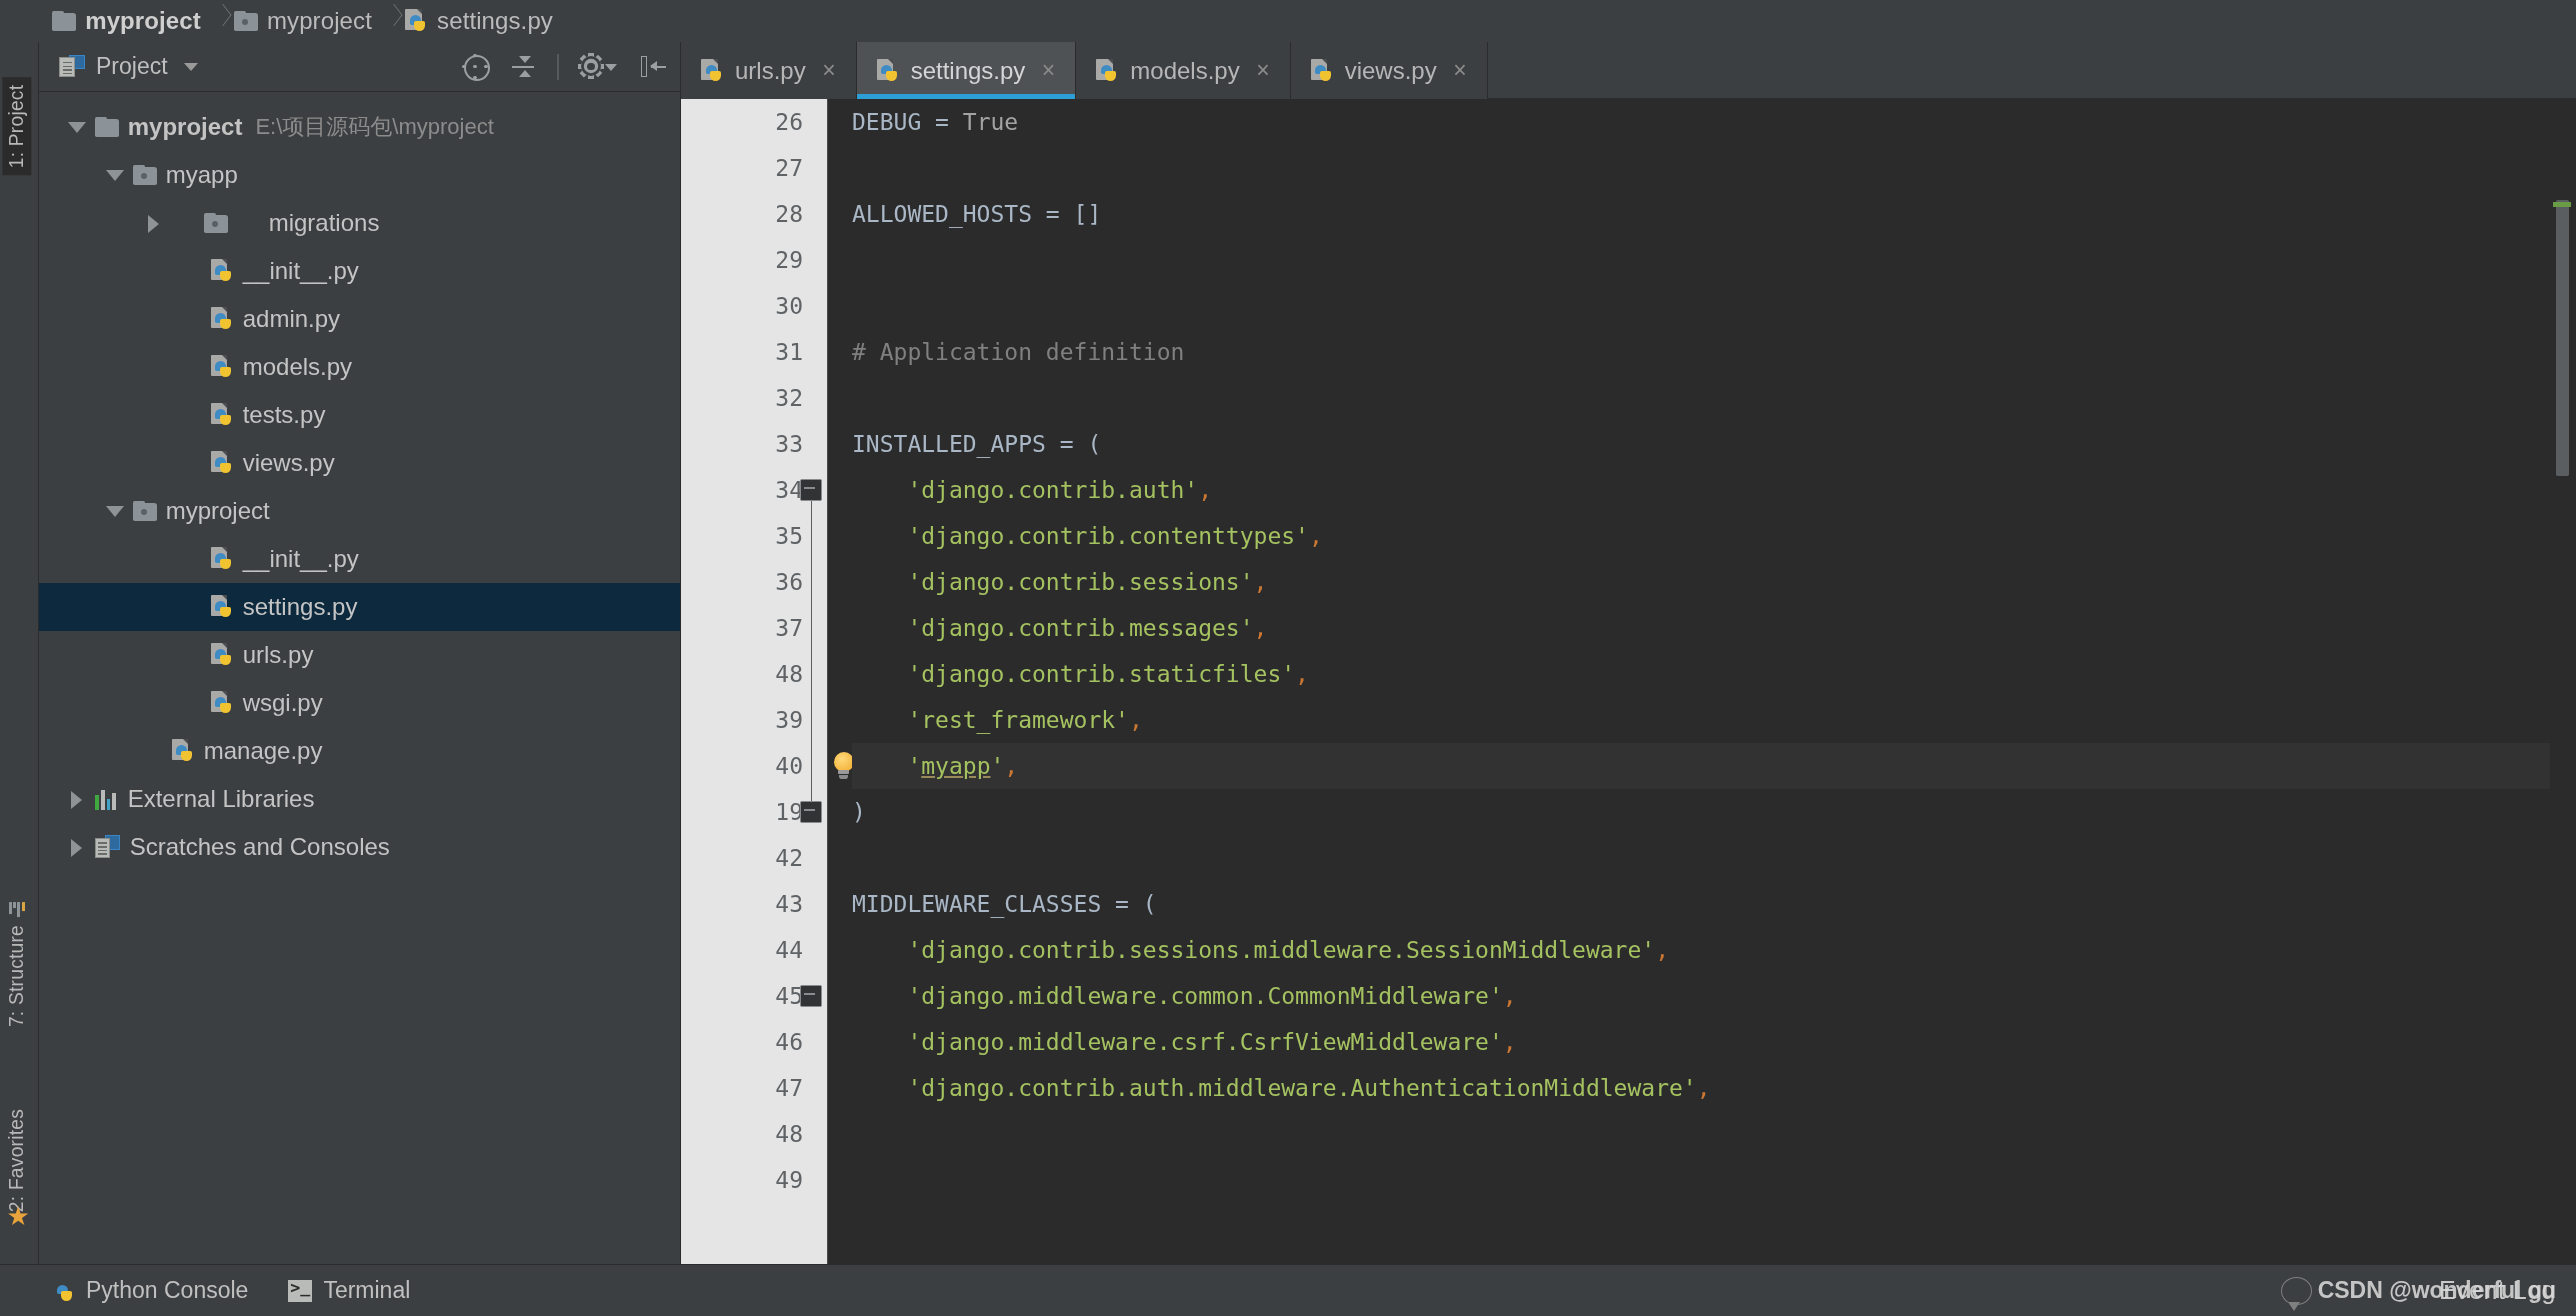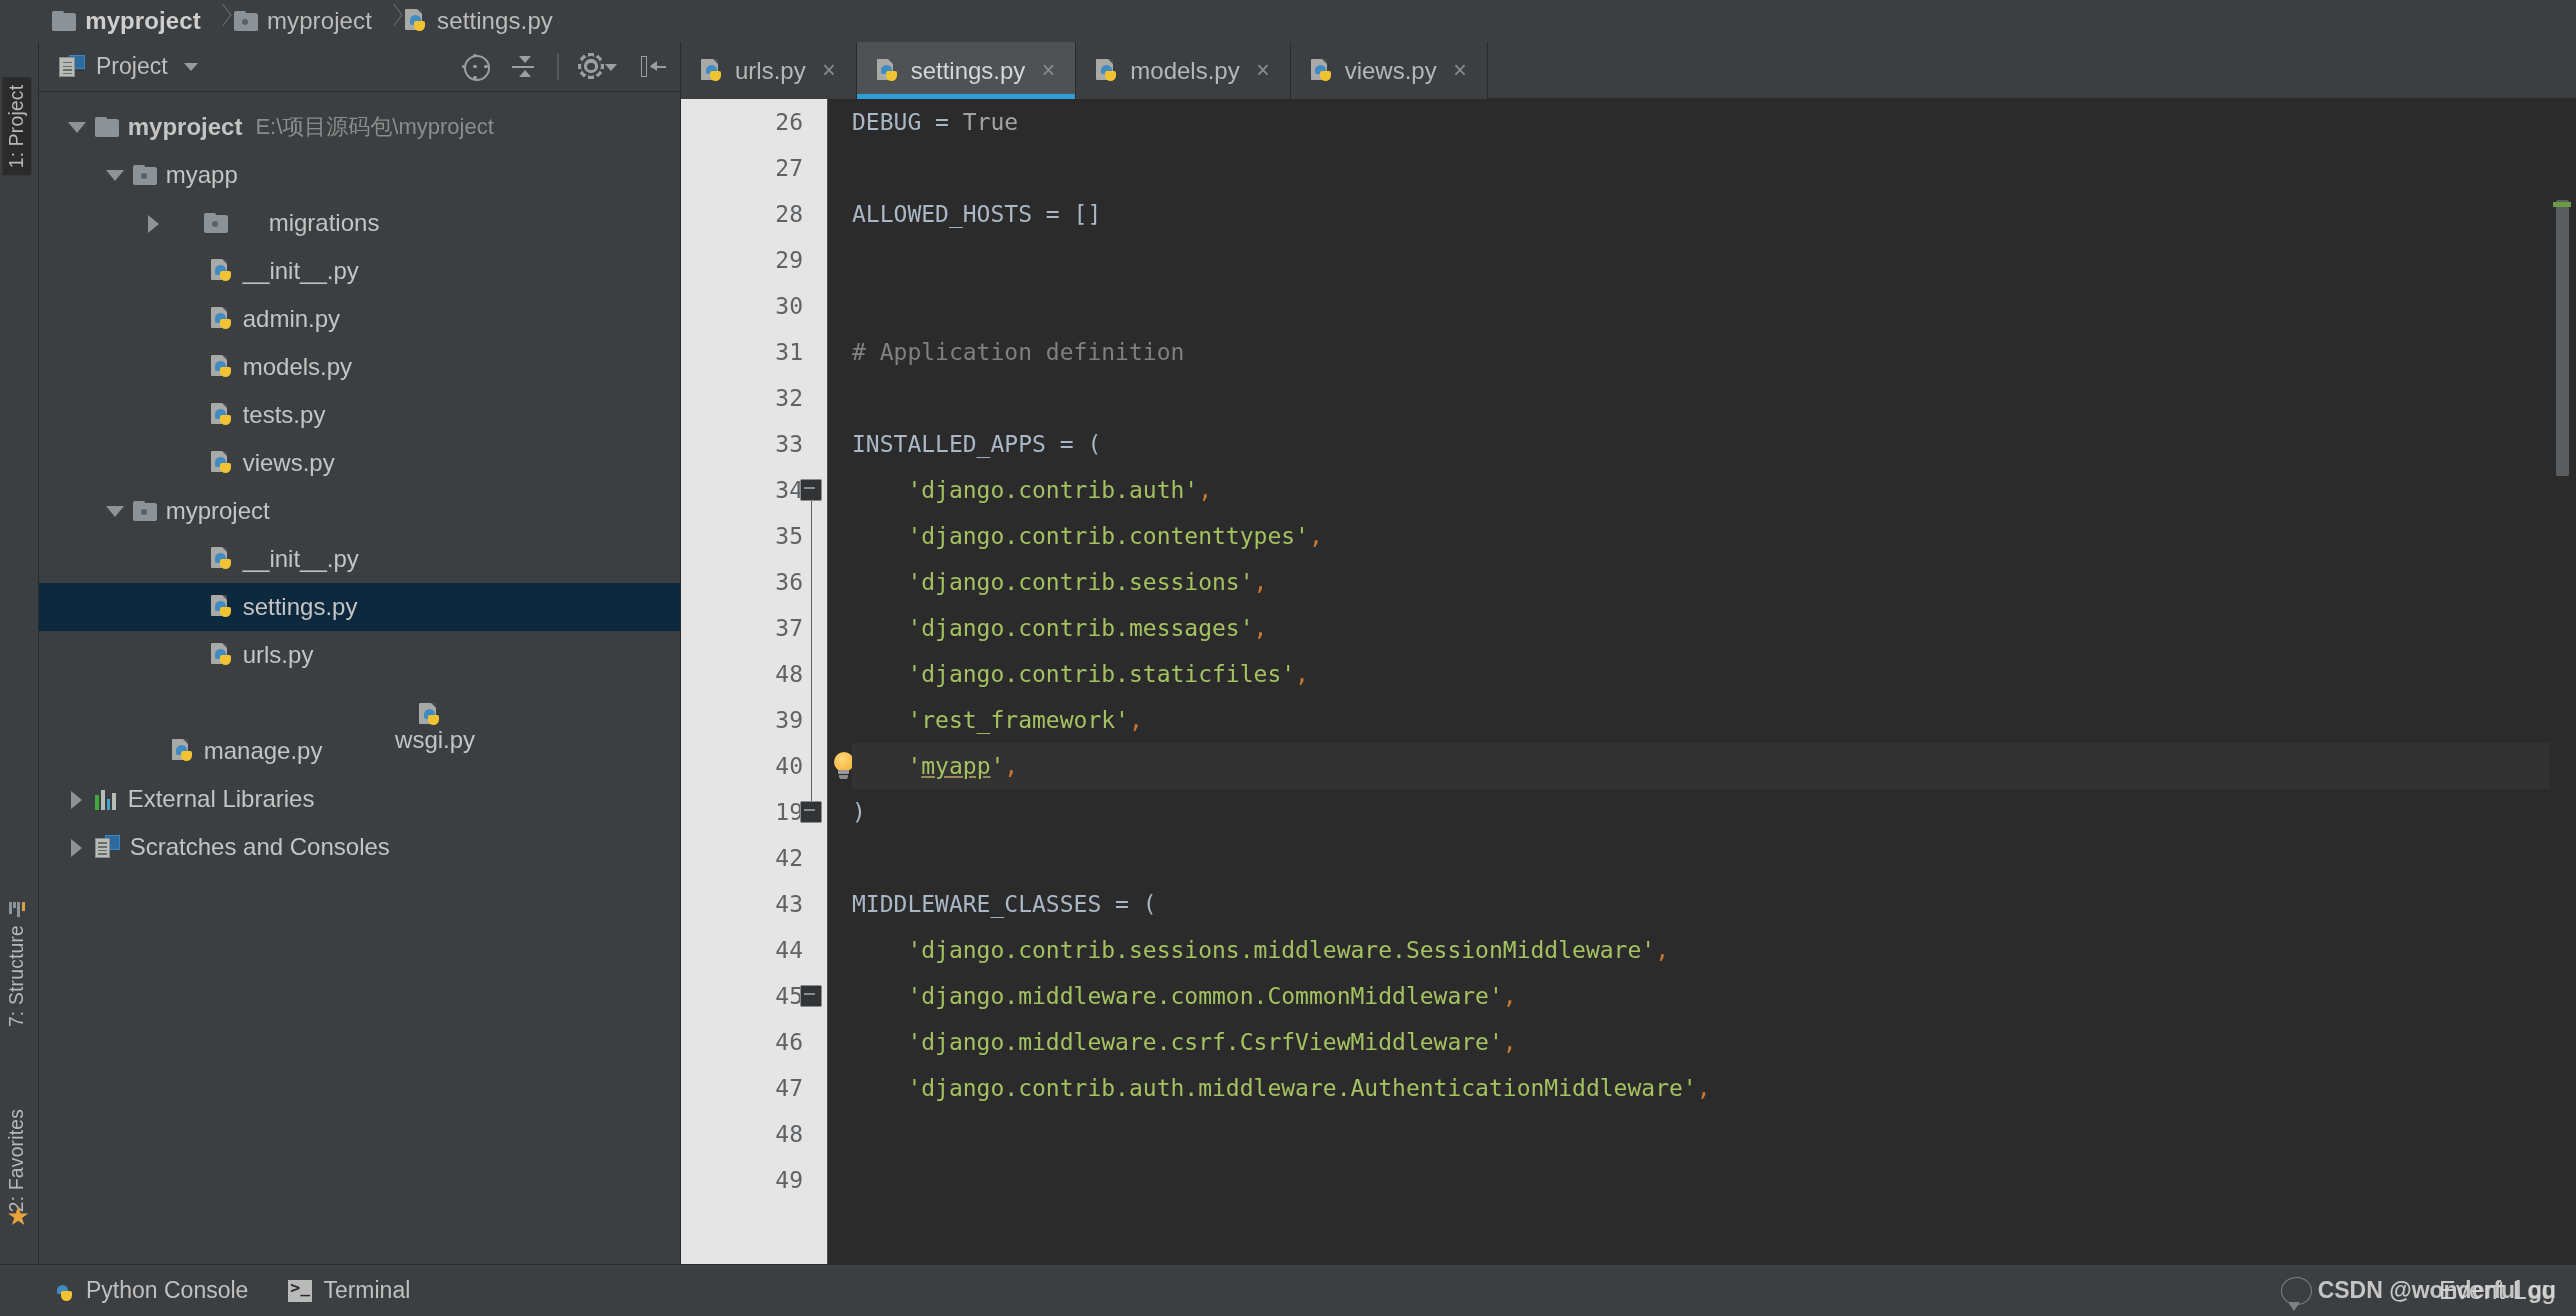--- a/index.html
+++ b/index.html
@@ -486,21 +486,21 @@
           </div>
           <div class="trow" style="padding-left: 142px;">
             <span class="twisty"></span>
             <span class="ic-py">
               <i class="pg"></i>
               <i class="sn1"></i>
               <i class="sn2"></i>
             </span>
             <span class="lbl">urls.py</span>
           </div>
-          <div class="trow" style="padding-left: 142px; flex-direction: column;">
+          <div class="trow" style="padding-left: 142px;">
             <span class="twisty"></span>
             <span class="ic-py">
               <i class="pg"></i>
               <i class="sn1"></i>
               <i class="sn2"></i>
             </span>
             <span class="lbl">wsgi.py</span>
           </div>
           <div class="trow" style="padding-left: 103px;">
             <span class="twisty"></span>

